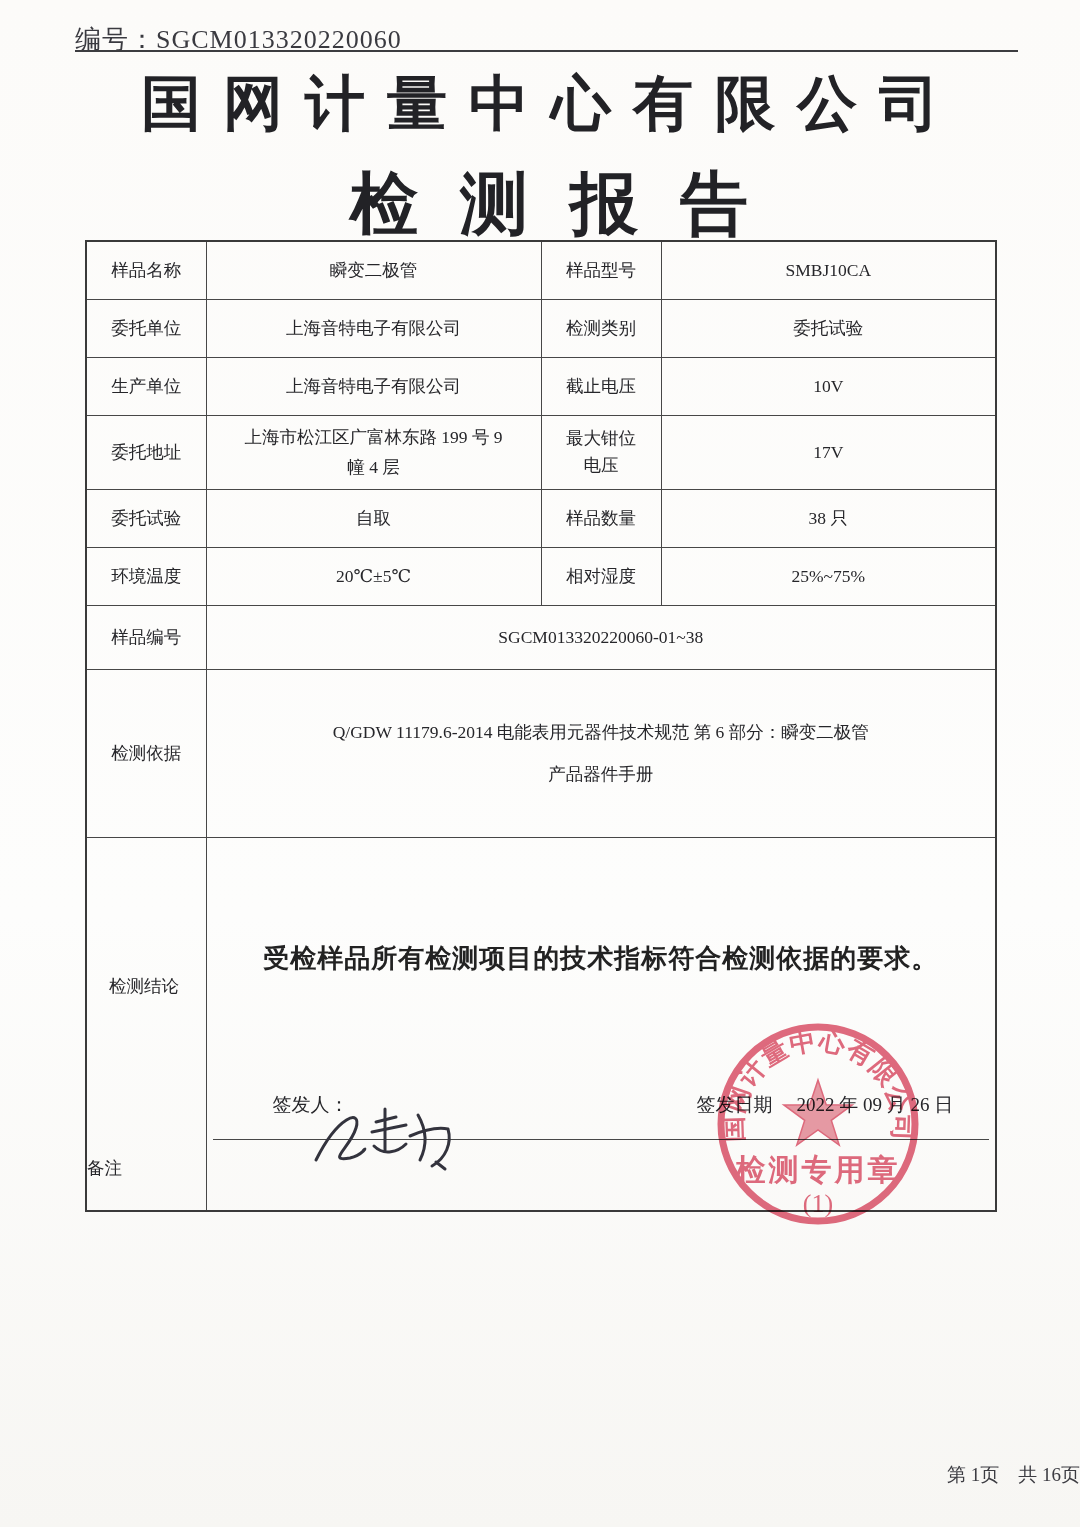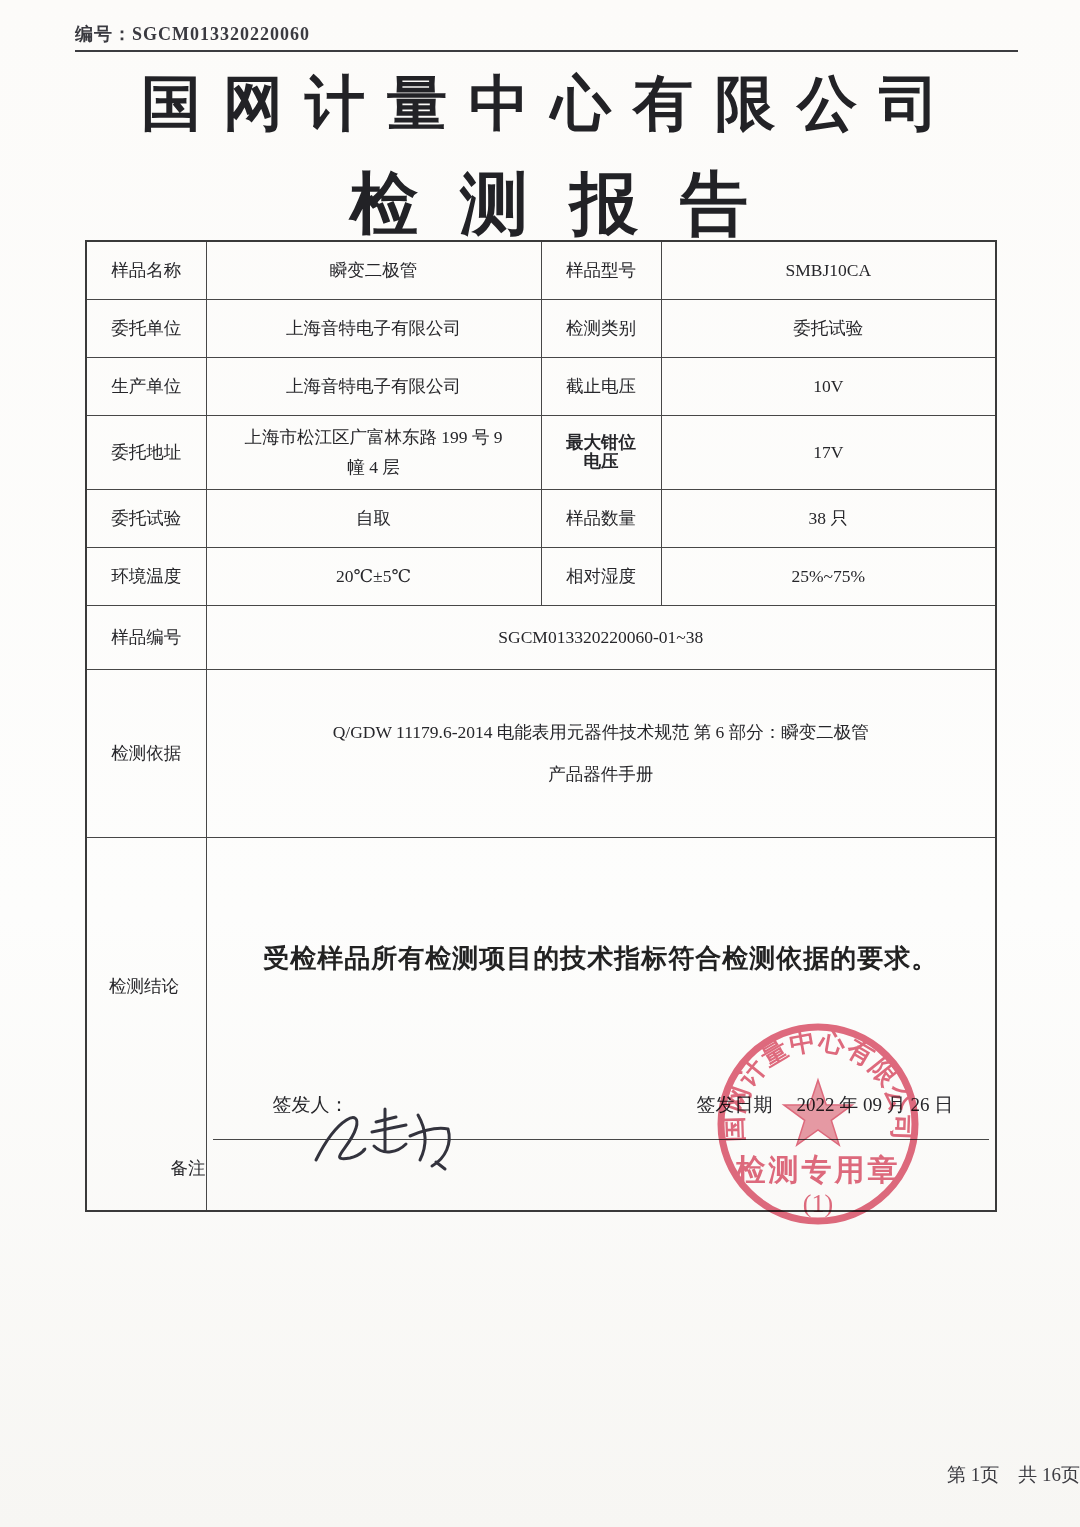--- a/index.html
+++ b/index.html
@@ -8,21 +8,21 @@
     width:1080px;height:1527px;
     margin:0 auto;
     background:linear-gradient(180deg,#fcfbf9 0%, #fdfdfc 60%, #f7f6f3 100%);
     font-family:"Liberation Serif","DejaVu Serif",serif;
     color:#26262a;
     overflow:hidden;
   }
   
   .report-no-line{
     position:absolute;left:75px;top:22px;
-    font-size:18px;letter-spacing:1px;color:#3a3a40;font-weight:bold;
+    font-size:26px;letter-spacing:1px;color:#3a3a40;
   }
   .header-rule{
     position:absolute;left:75px;top:50px;width:943px;height:2px;
     background:#3c3c40;
   }
   .org-title{
     position:absolute;left:0;top:64px;width:1080px;
     text-align:center;
     font-size:60px;font-weight:bold;color:#222226;
     letter-spacing:22px;margin:0;text-indent:22px;
@@ -46,28 +46,28 @@
     border:1px solid #474747;
     text-align:center;vertical-align:middle;
     padding:2px 6px;color:#26262a;
   }
   table.report{border:2px solid #3a3a3a;}
   tr.r-std{height:58px;}
   tr.r-addr{height:74px;}
   tr.r-sn{height:64px;}
   tr.r-basis{height:168px;}
   tr.r-big{height:368px;}
-  .narrow{display:inline-block;max-width:80px;line-height:19px;font-weight:bold;}
+  .narrow{display:inline-block;max-width:80px;line-height:27px;}
   .addr-val{display:inline-block;max-width:272px;line-height:30px;}
   td.basis-cell{text-align:left;padding-left:14px;}
   .basis-line{line-height:42px;}
   
   td.big-label-cell{position:relative;padding:0;}
   .concl-label{position:absolute;top:136px;left:0;width:100%;text-align:left;margin-left:22px;}
-  .remark-label{position:absolute;top:318px;left:0;width:100%;text-align:right;}
+  .remark-label{position:absolute;top:318px;left:0;width:100%;text-align:left;}
   td.concl-cell{padding:0;vertical-align:top;}
   .concl-top{position:relative;height:299px;border-bottom:1px solid #474747;}
   .concl-text{
     position:absolute;top:101px;left:0;width:100%;text-align:center;
     font-family:Liberation Serif, serif;
     font-weight:bold;font-size:26px;letter-spacing:1px;color:#222;
   }
   .sign-row{position:absolute;top:252px;left:0;width:100%;height:30px;font-size:19px;}
   .signer-label{position:absolute;left:16px;top:0;margin-left:44px;}
   .sign-date-label{position:absolute;left:484px;top:0;}

